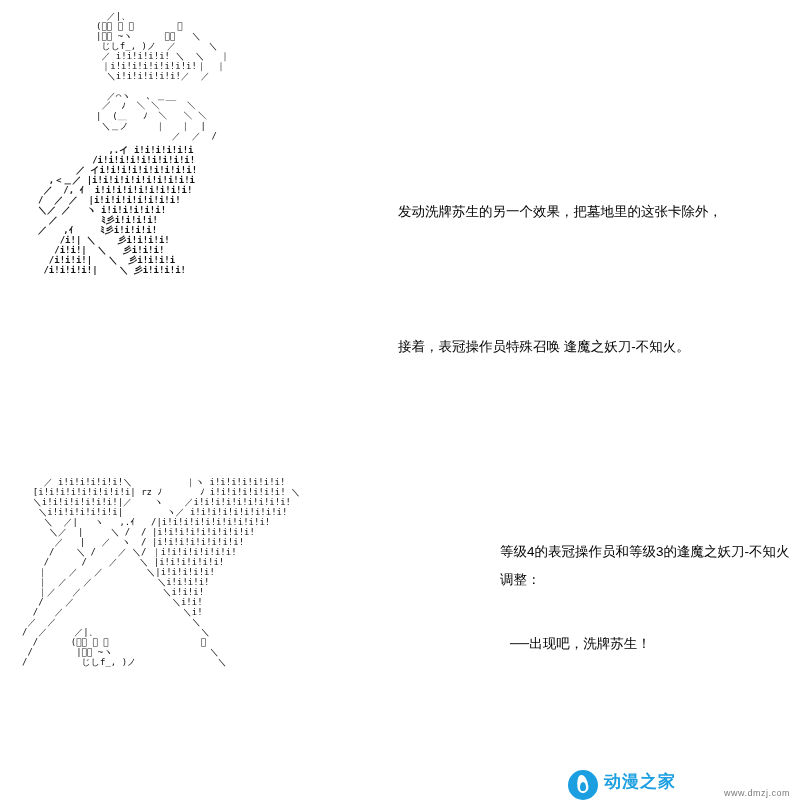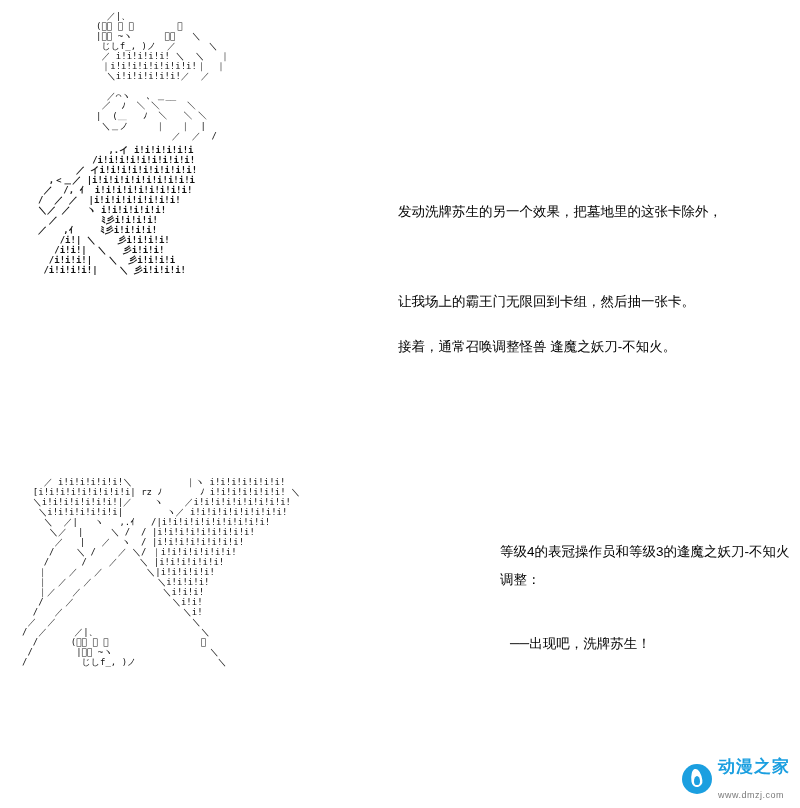--- a/index.html
+++ b/index.html
@@ -81,22 +81,23 @@
     position: absolute;
     left: 12px;
     top: 12px;
     width: 6px;
     height: 9px;
     background: #1b9fe0;
     border-radius: 50% 50% 50% 50% / 60% 60% 40% 40%;
   }
   .wm-text {
     display: flex;
-    flex-direction: column;
+    flex-direction: row;
     line-height: 1;
+    gap: 48px;
   }
   .wm-name {
     font-size: 17px;
     font-weight: bold;
     color: #1b9fe0;
     letter-spacing: 1px;
   }
   .wm-url {
     font-size: 9px;
     color: #7a7a7a;
@@ -149,22 +150,21 @@
    ｜／   ／               ＼i!i!i!
    /    ／                  ＼i!i!
   /   ／                      ＼i!
  ／  ／                         ＼
 /  ／     ／|、                   ＼
   /      (ﾟ､ ｡ ７                 ＼
  /        |、ﾞ ~ヽ                  ＼
 /          じしf_, )ノ               ＼</pre>
 
   <div class="textblock" id="txt-2">发动洗牌苏生的另一个效果，把墓地里的这张卡除外，</div>
-  <div class="textblock" id="txt-3">让我场上的霸王门无限回到卡组，然后抽一张卡。</div>
-  <div class="textblock" id="txt-4">接着，通常召唤调整怪兽 逢魔之妖刀-不知火。</div>
+  <div class="textblock" id="txt-4">接着，表冠操作员特殊召唤 逢魔之妖刀-不知火。</div>
   <div class="textblock" id="txt-5">等级4的表冠操作员和等级3的逢魔之妖刀-不知火调整：</div>
   <div class="textblock" id="txt-7">──出现吧，洗牌苏生！</div>
 
   <div class="watermark">
     <div class="wm-logo"></div>
     <div class="wm-text">
       <span class="wm-name">动漫之家</span>
       <span class="wm-url">www.dmzj.com</span>
     </div>
   </div>

